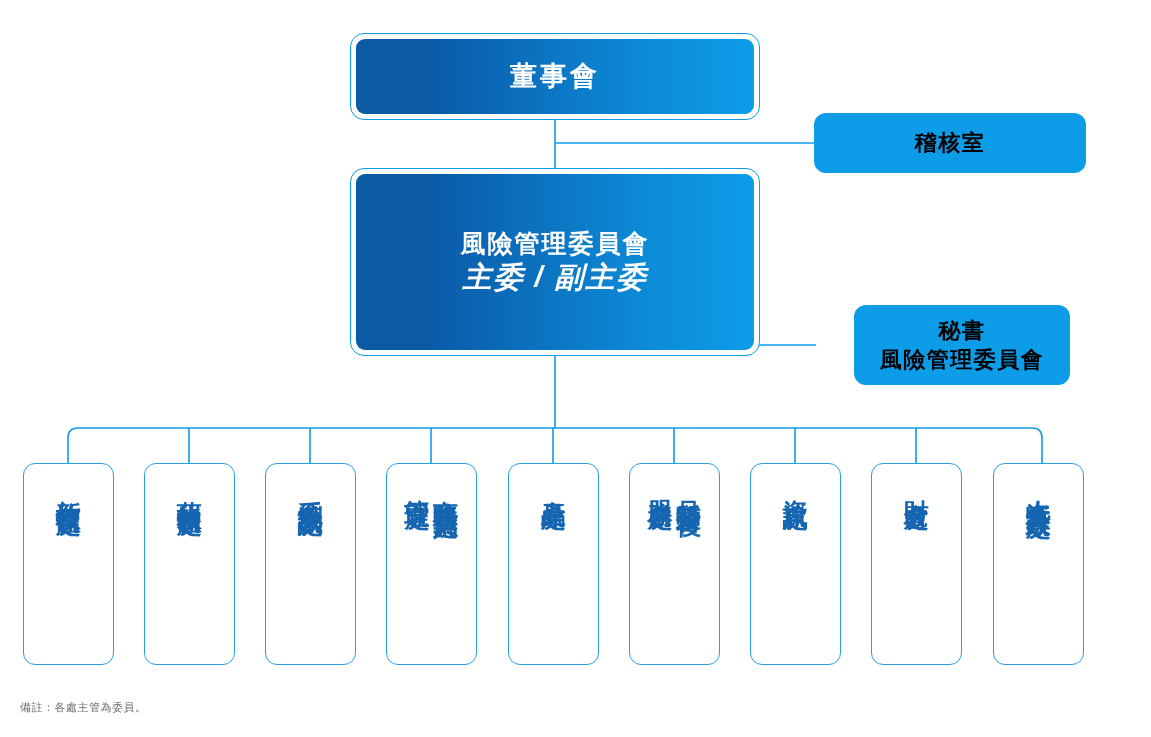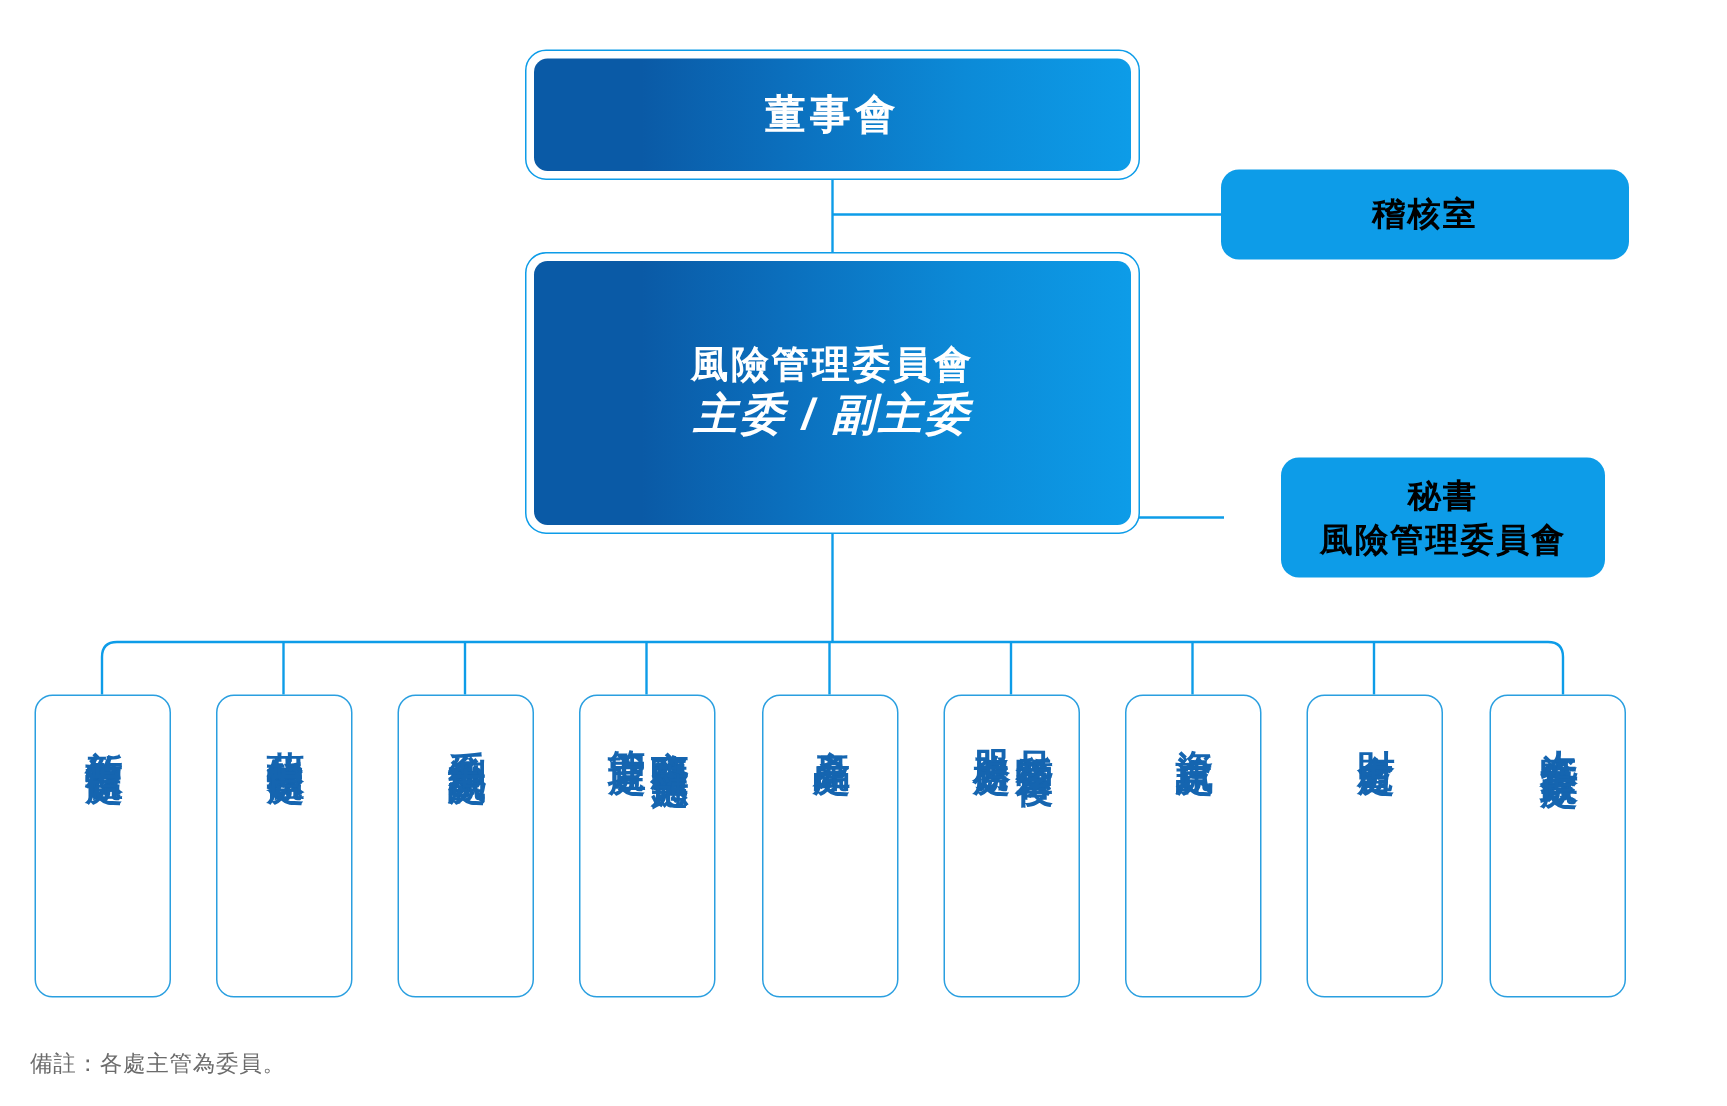--- a/index.html
+++ b/index.html
@@ -108,21 +108,21 @@
     line-height: 1.14;
     letter-spacing: 3px;
     white-space: nowrap;
   }
 
   
   #footnote {
     position: absolute;
     left: 20px;
     top: 700px;
-    font-size: 15px;
+    font-size: 11px;
     color: #6b6b6b;
     letter-spacing: 0.5px;
     white-space: nowrap;
   }
 </style>
 </head>
 <body>
 
 <div id="chart-root">
 

